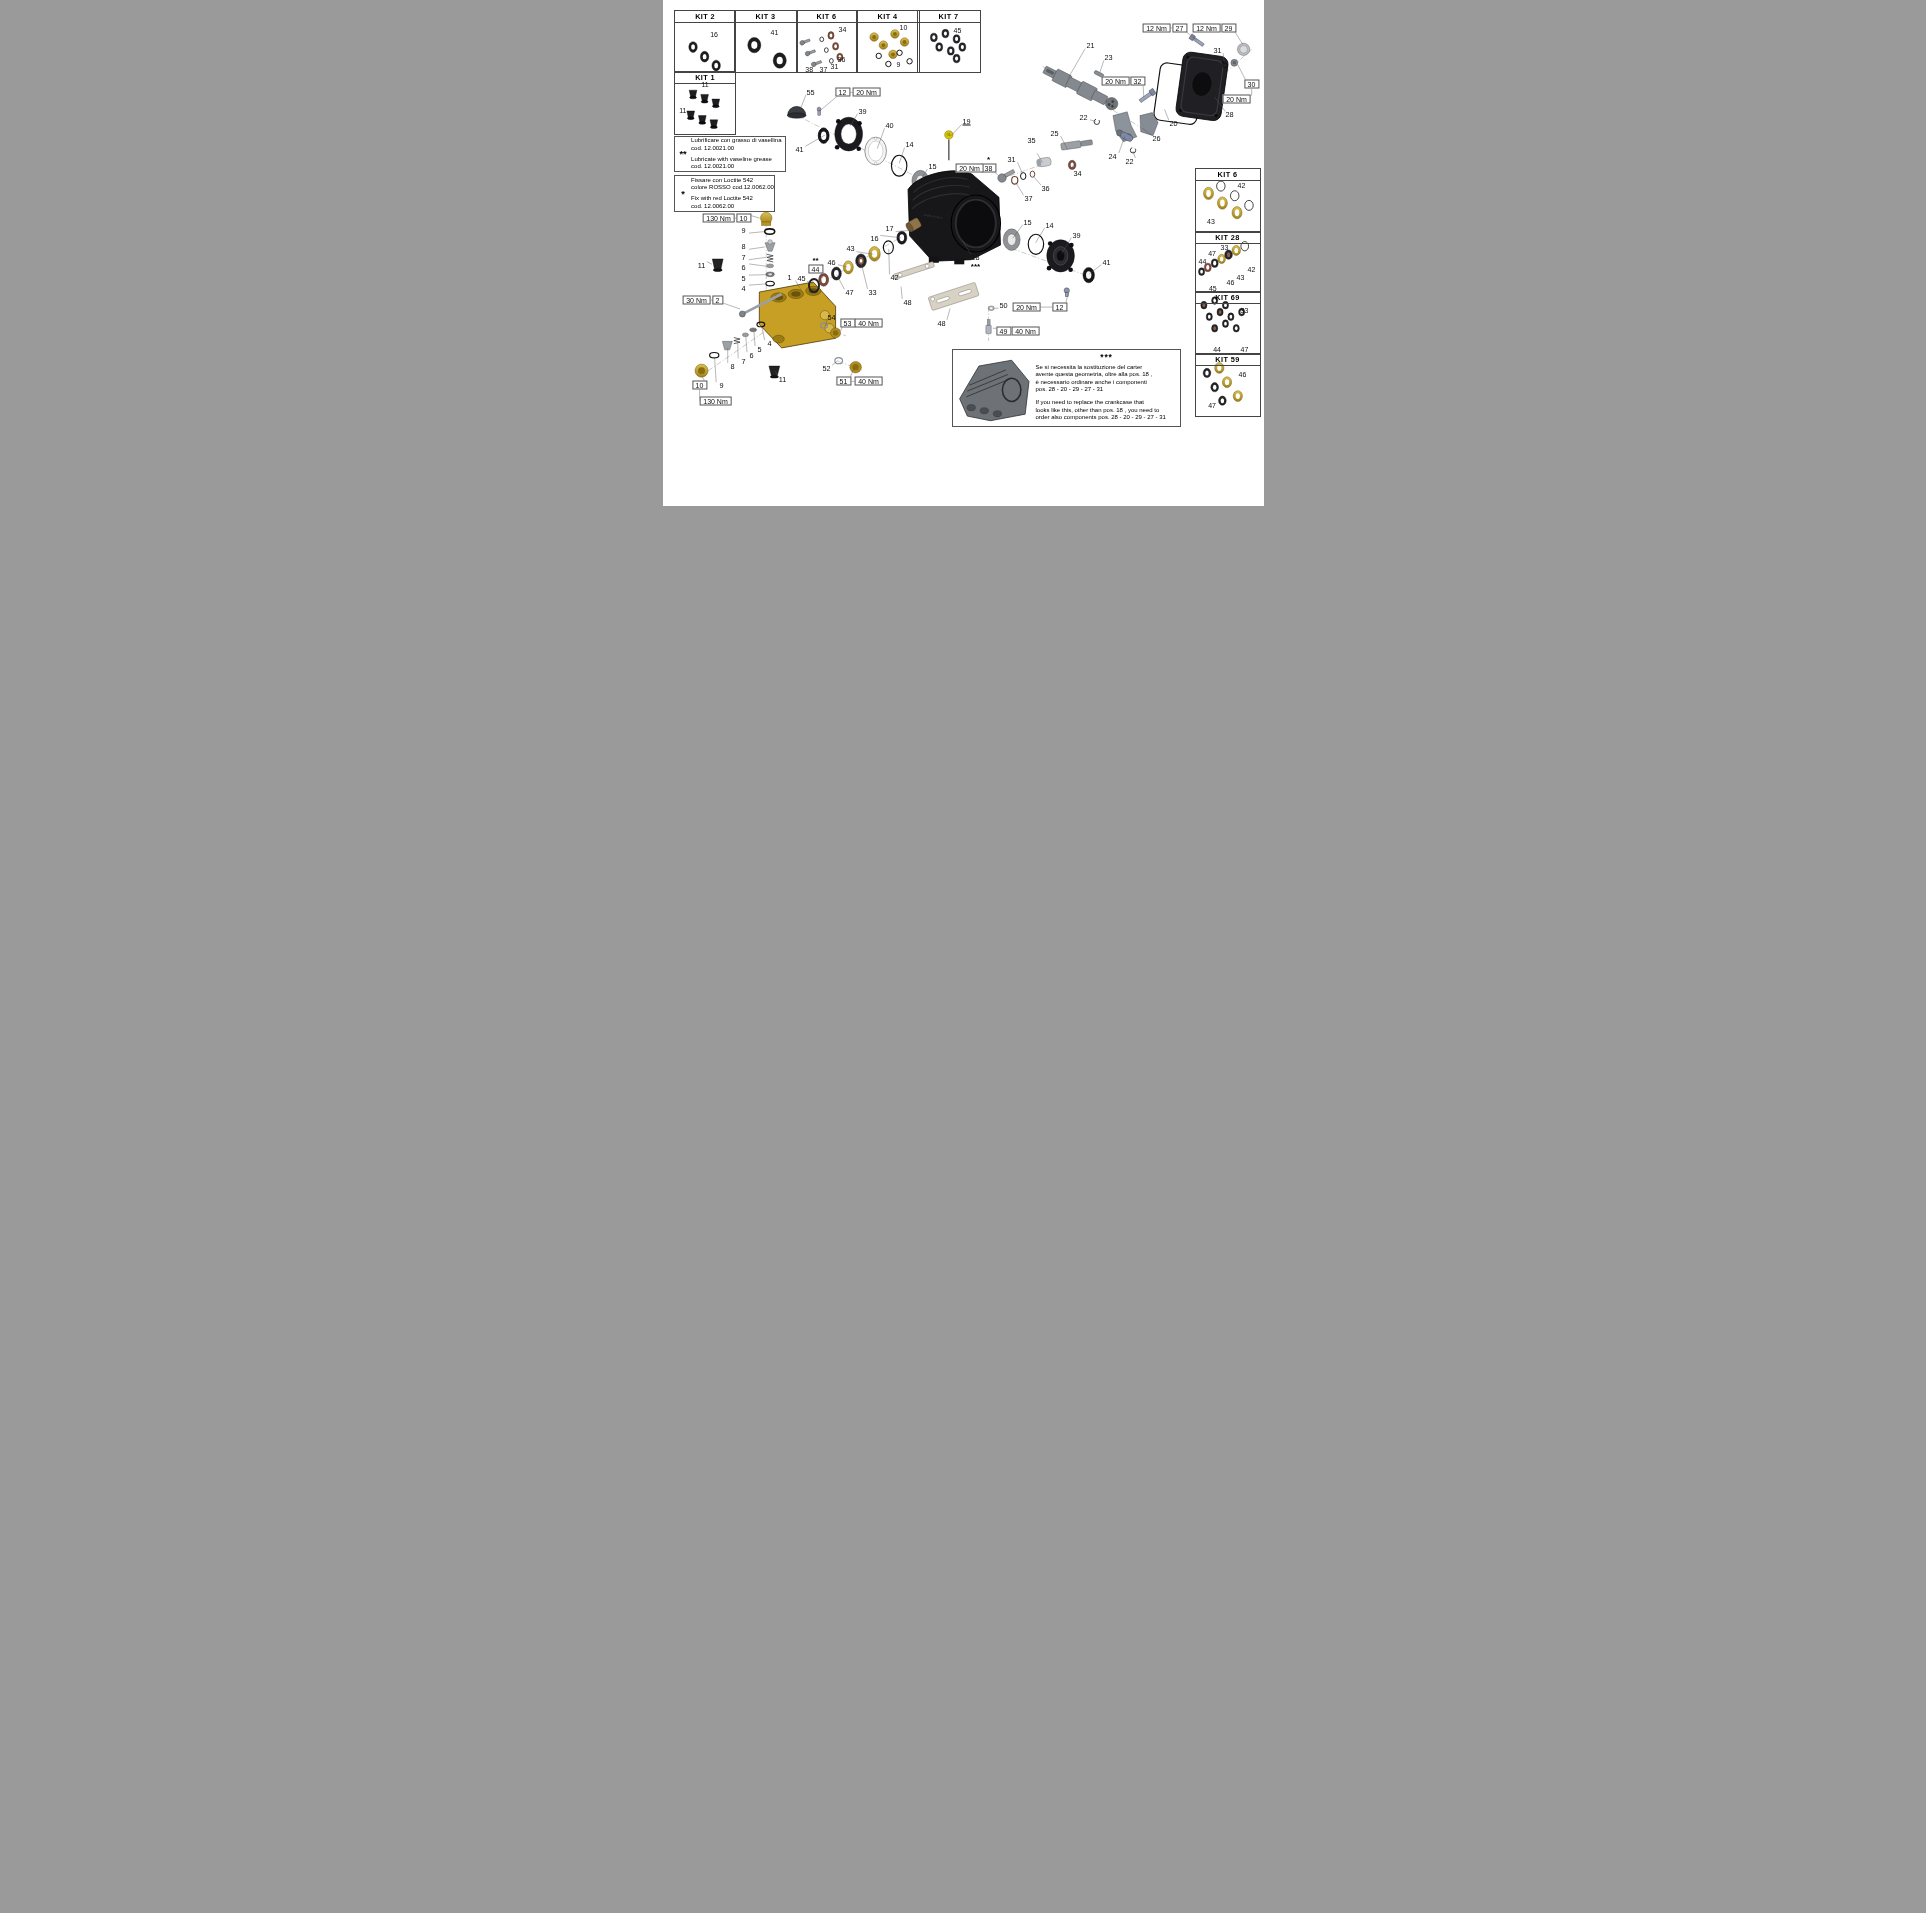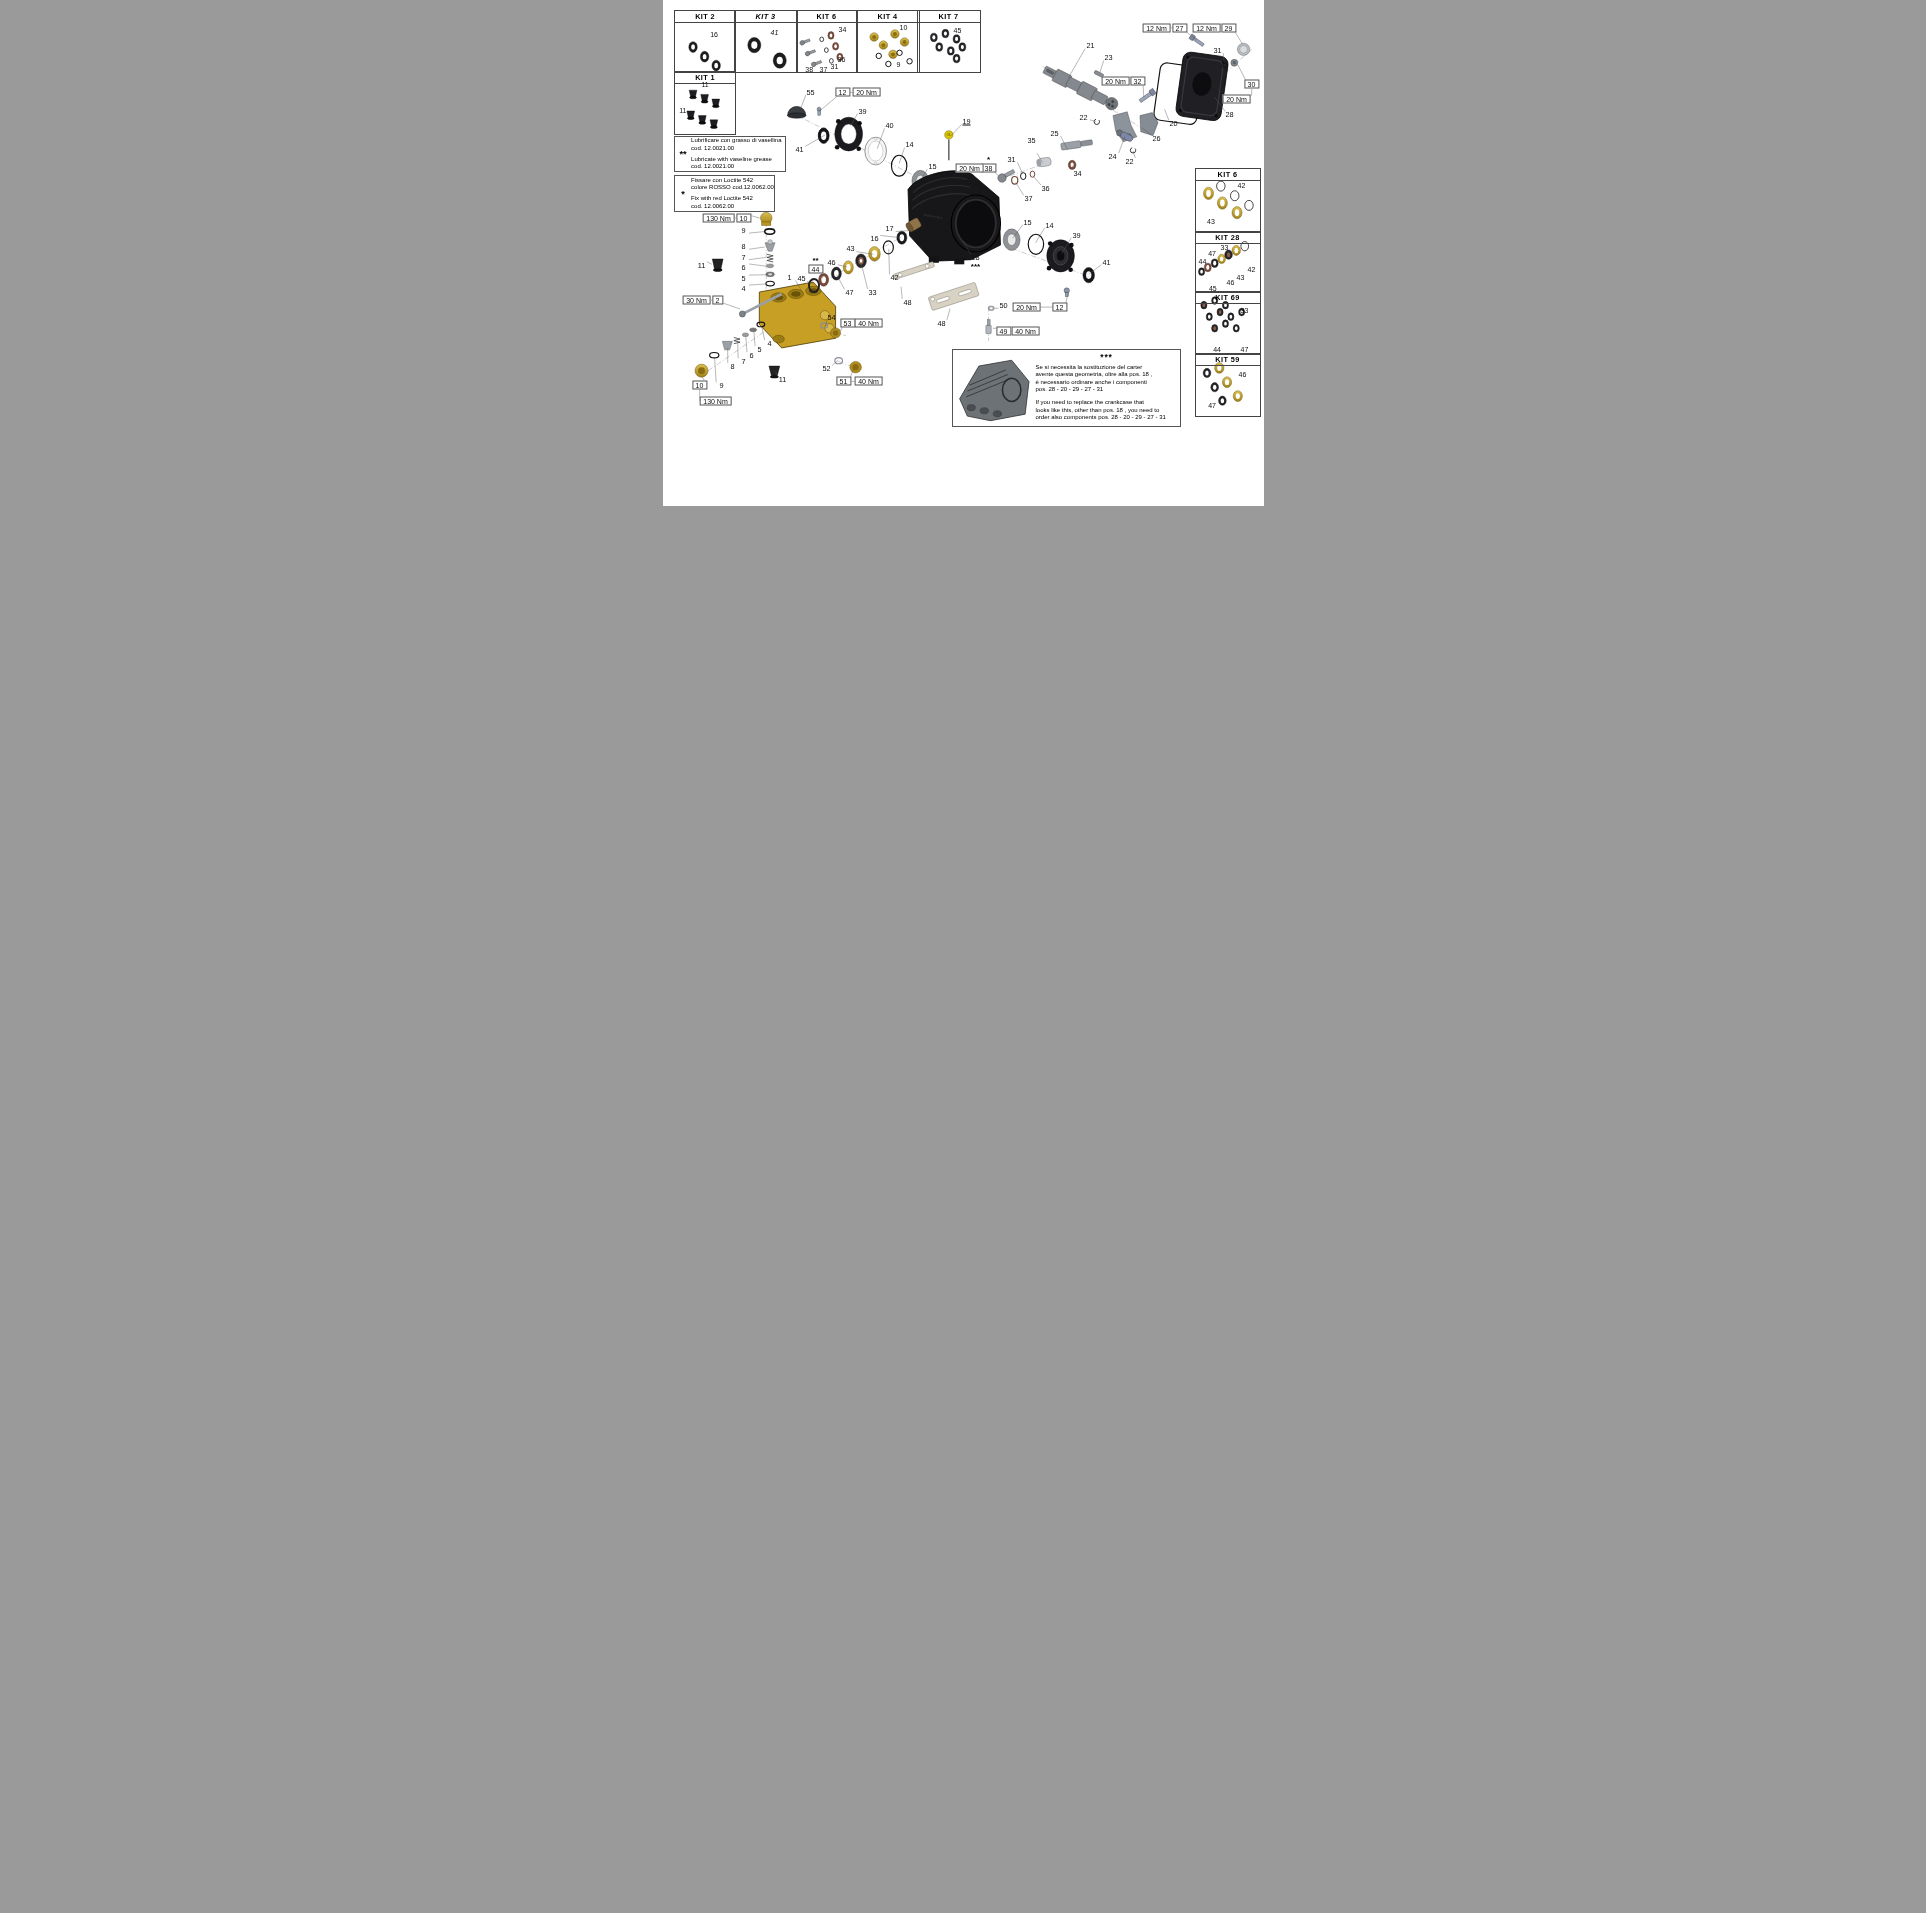--- a/index.html
+++ b/index.html
@@ -577,21 +577,21 @@
         <line x1="1528" y1="231" x2="1528" y2="247"></line>
         <line x1="1521" y1="252" x2="1528" y2="247"></line>
       </g>
 </svg>
 
 <div id="kits">
       <div class="kit-panel" style="left: 11.6px; top: 9.6px; width: 60px; height: 61px;">
         <div class="kit-title">KIT 2</div>
         <span class="kit-label" style="left: 39px; top: 23px;">16</span>
       </div>
-      <div class="kit-panel" style="left: 71px; top: 9.6px; width: 62px; height: 61px; font-style: italic;">
+      <div class="kit-panel" style="left: 71px; top: 9.6px; width: 62px; height: 61px;">
         <div class="kit-title">KIT 3</div>
         <span class="kit-label" style="left: 40px; top: 21px;">41</span>
       </div>
       <div class="kit-panel" style="left: 133px; top: 9.6px; width: 60px; height: 61px;">
         <div class="kit-title">KIT 6</div>
         <span class="kit-label" style="left: 46px; top: 18.5px;">34</span>
         <span class="kit-label" style="left: 45px; top: 48px;">36</span>
         <span class="kit-label" style="left: 38px; top: 55px;">31</span>
         <span class="kit-label" style="left: 27px; top: 58px;">37</span>
         <span class="kit-label" style="left: 12.7px; top: 58px;">38</span>

